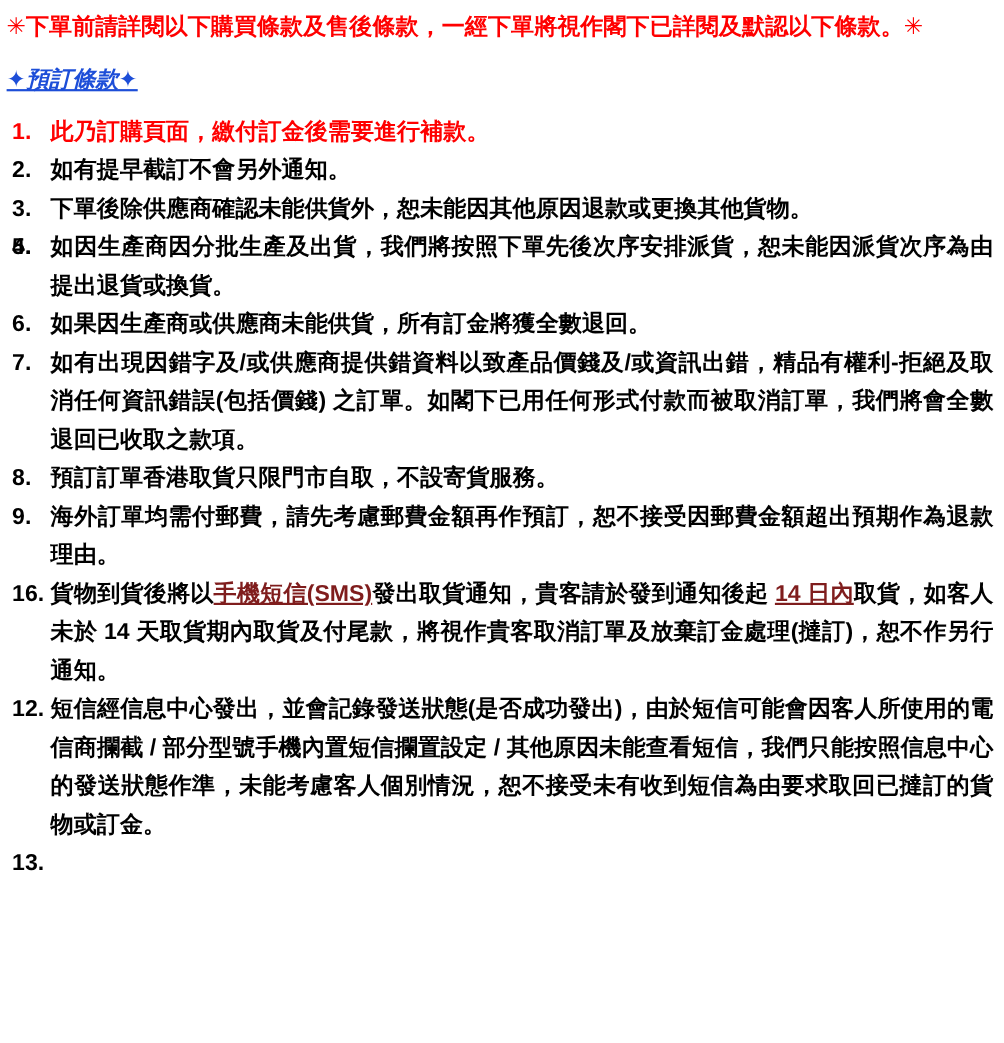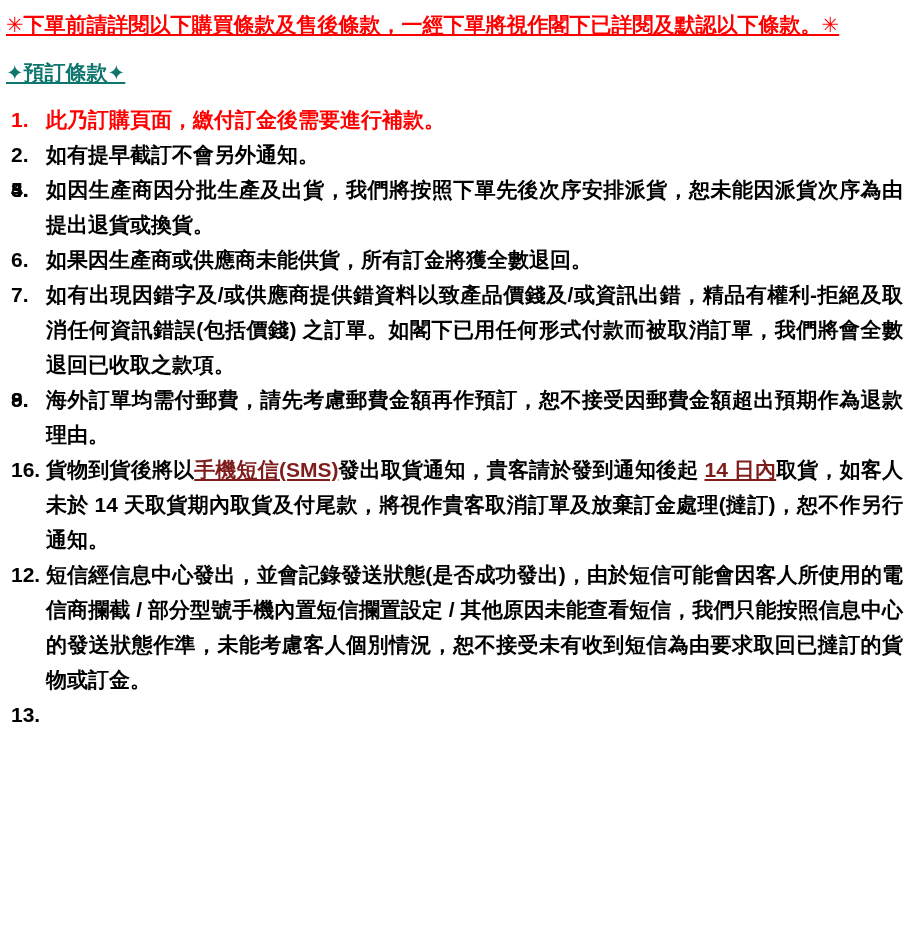--- a/index.html
+++ b/index.html
@@ -17,28 +17,28 @@
   }
   .doc {
     box-sizing: border-box;
     width: 913px;
     padding: 7px 10px 0 6px;
     font-size: 21px;
     line-height: 35px;
   }
   .notice {
     color: #ff0000;
-    text-decoration: underline;
     margin-bottom: 13px;
     white-space: nowrap;
   }
   .section-title {
     display: inline-block;
-    color: #0f766e;
+    color: #1d4ed8;
     text-decoration: underline;
+    font-style: italic;
   }
   .section-title-row {
     margin-bottom: 12px;
   }
   ol.terms {
     margin: 0;
     padding: 0;
     list-style: none;
   }
   li.term {
@@ -77,20 +77,21 @@
       <span>此乃訂購頁面，繳付訂金後需要進行補款。</span>
     </li>
 
     <li class="term">
       <span class="num">2.</span>
       <span>如有提早截訂不會另外通知。</span>
     </li>
 
     <li class="term">
       <span class="num">3.</span>
+      <span>下單後除供應商確認未能供貨外，恕未能因其他原因退款或更換其他貨物。</span>
     </li>
 
     <li class="term">
       <span class="num">4.</span>
     </li>
 
     <li class="term">
       <span class="num">5.</span>
       <span>如因生產商因分批生產及出貨，我們將按照下單先後次序安排派貨，恕未能因派貨次序為由提出退貨或換貨。</span>
     </li>
@@ -100,20 +101,21 @@
       <span>如果因生產商或供應商未能供貨，所有訂金將獲全數退回。</span>
     </li>
 
     <li class="term">
       <span class="num">7.</span>
       <span>如有出現因錯字及/或供應商提供錯資料以致產品價錢及/或資訊出錯，精品有權利-拒絕及取消任何資訊錯誤(包括價錢) 之訂單。如閣下已用任何形式付款而被取消訂單，我們將會全數退回已收取之款項。</span>
     </li>
 
     <li class="term">
       <span class="num">8.</span>
+      <span>預訂訂單香港取貨只限門市自取，不設寄貨服務。</span>
     </li>
 
     <li class="term">
       <span class="num">9.</span>
       <span>海外訂單均需付郵費，請先考慮郵費金額再作預訂，恕不接受因郵費金額超出預期作為退款理由。</span>
     </li>
 
 
     <li class="term">
       <span class="num">16.</span>

